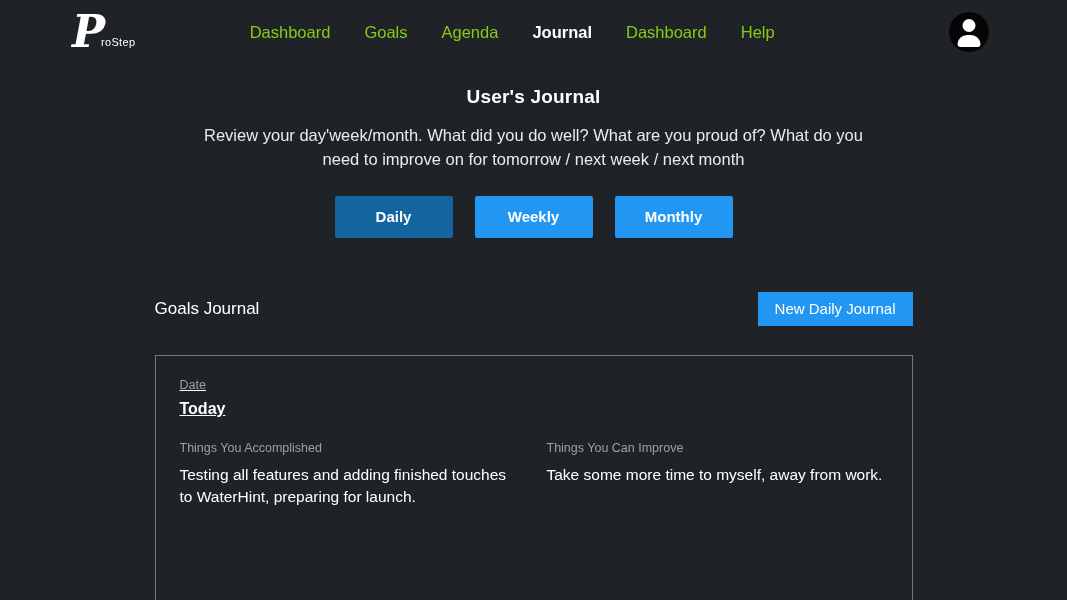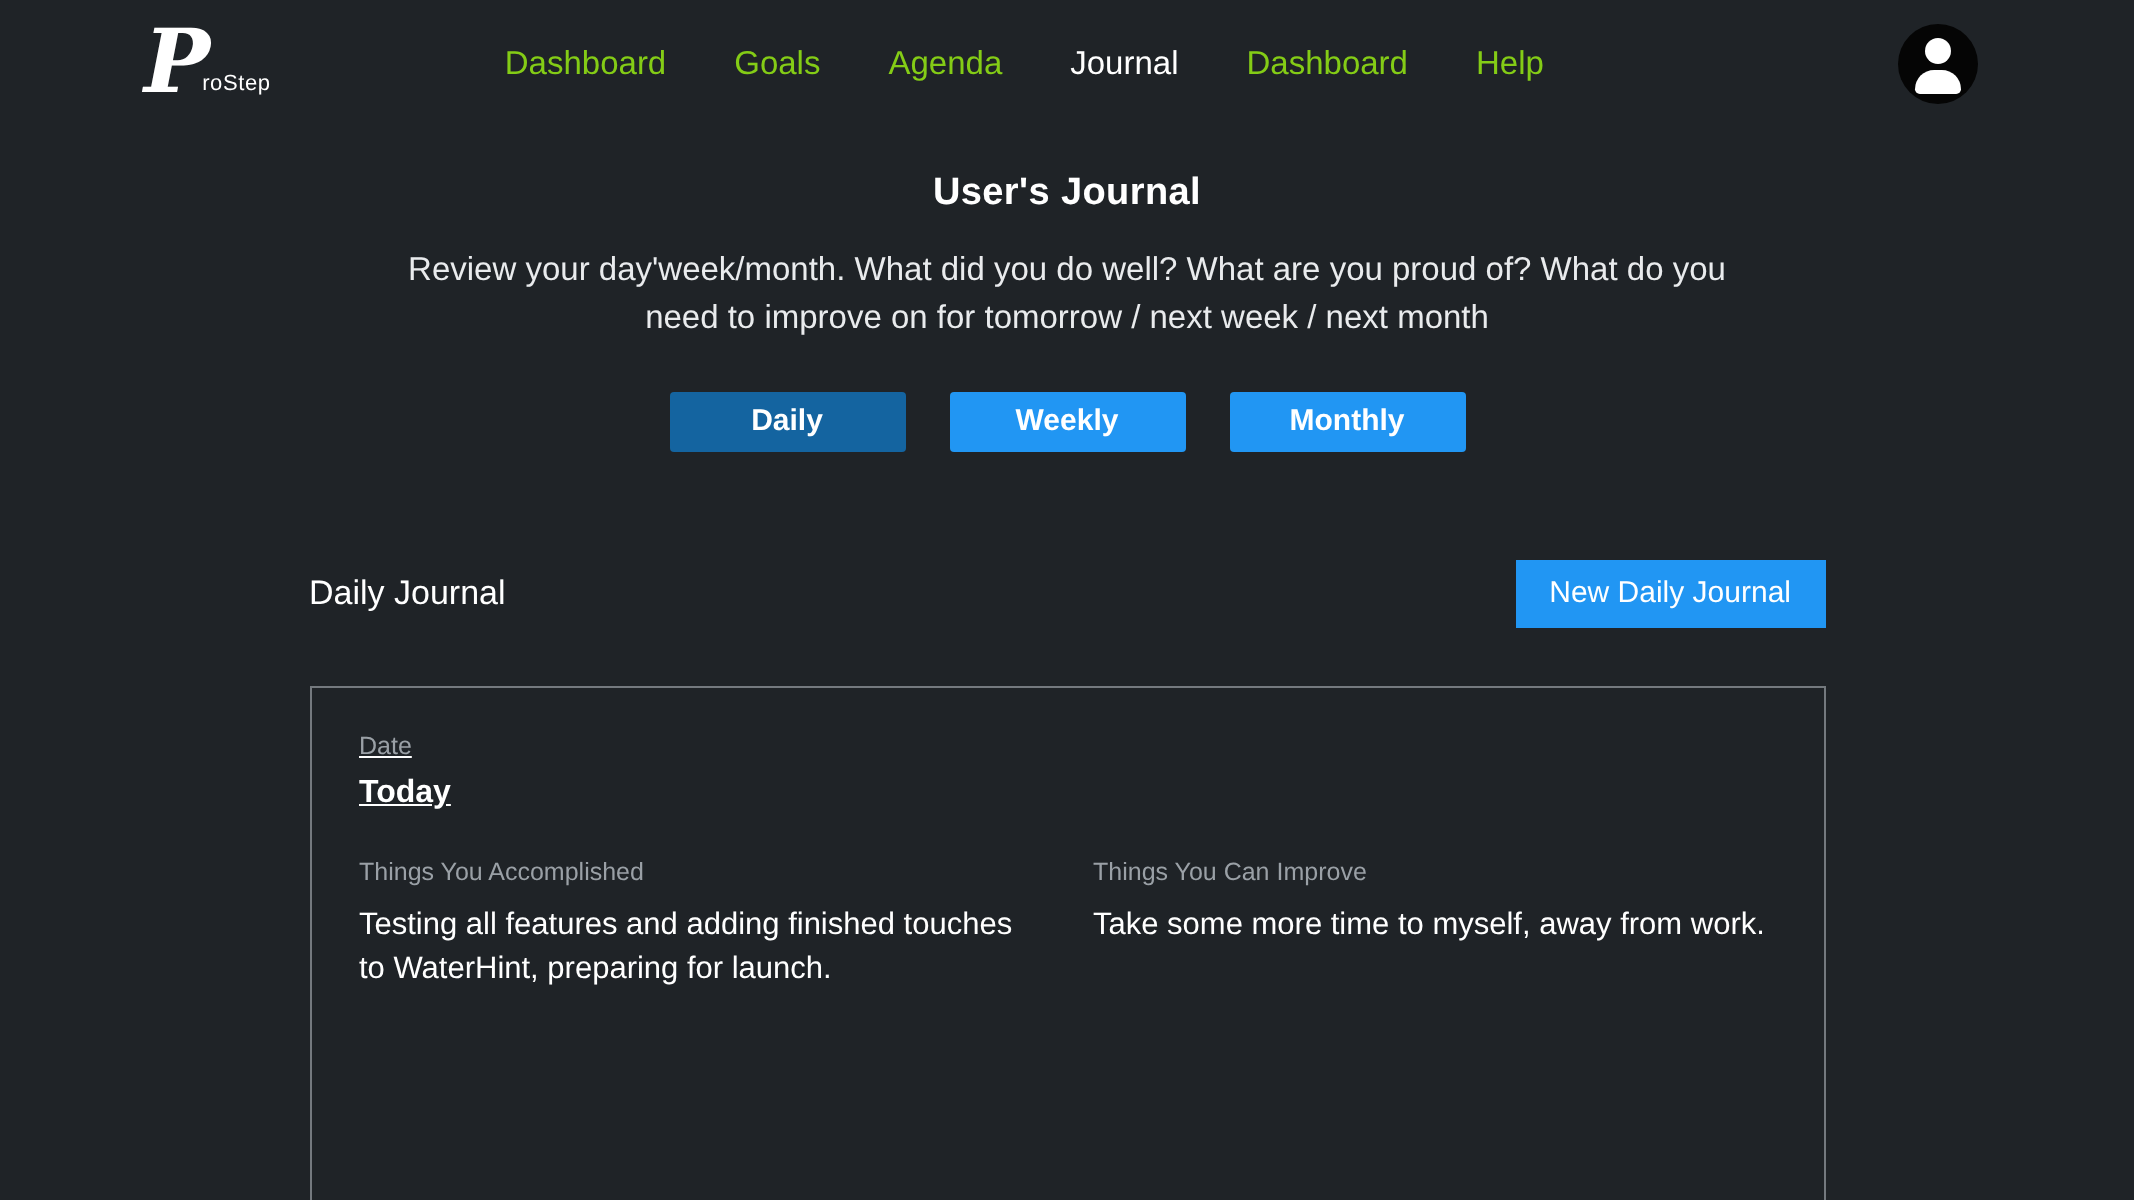--- a/index.html
+++ b/index.html
@@ -49,21 +49,21 @@
   }
   .nav-item {
     color: #84cc16;
     font-size: 16.5px;
     text-decoration: none;
     cursor: pointer;
     white-space: nowrap;
   }
   .nav-item.active {
     color: #ffffff;
-    font-weight: 400;
+    font-weight: 700;
   }
   .avatar {
     width: 40px;
     height: 40px;
     border-radius: 50%;
     background: #050505;
     position: relative;
     overflow: hidden;
     cursor: pointer;
     flex: 0 0 auto;
@@ -108,21 +108,21 @@
 
   
   .period-tabs {
     display: flex;
     justify-content: center;
     gap: 22px;
     margin-top: 24px;
   }
   .tab-btn {
     width: 118px;
-    height: 30px;
+    height: 42px;
     background: #2196f3;
     color: #ffffff;
     font-family: inherit;
     font-size: 15px;
     font-weight: 700;
     border: none;
     border-radius: 2px;
     cursor: pointer;
   }
   .tab-btn.active {
@@ -214,21 +214,21 @@
   <p class="page-subtitle">Review your day'week/month. What did you do well? What are you proud of? What do you need to improve on for tomorrow / next week / next month</p>
 
   <div class="period-tabs">
     <button class="tab-btn active">Daily</button>
     <button class="tab-btn">Weekly</button>
     <button class="tab-btn">Monthly</button>
   </div>
 
   <section class="journal-section">
     <div class="section-header">
-      <h2 class="section-title">Daily Journal</h2>
+      <h2 class="section-title">Goals Journal</h2>
       <button class="new-btn">New Daily Journal</button>
     </div>
 
     <article class="entry-card">
       <div class="field">
         <div class="field-label">Date</div>
         <div class="date-value">Today</div>
       </div>
 
 

